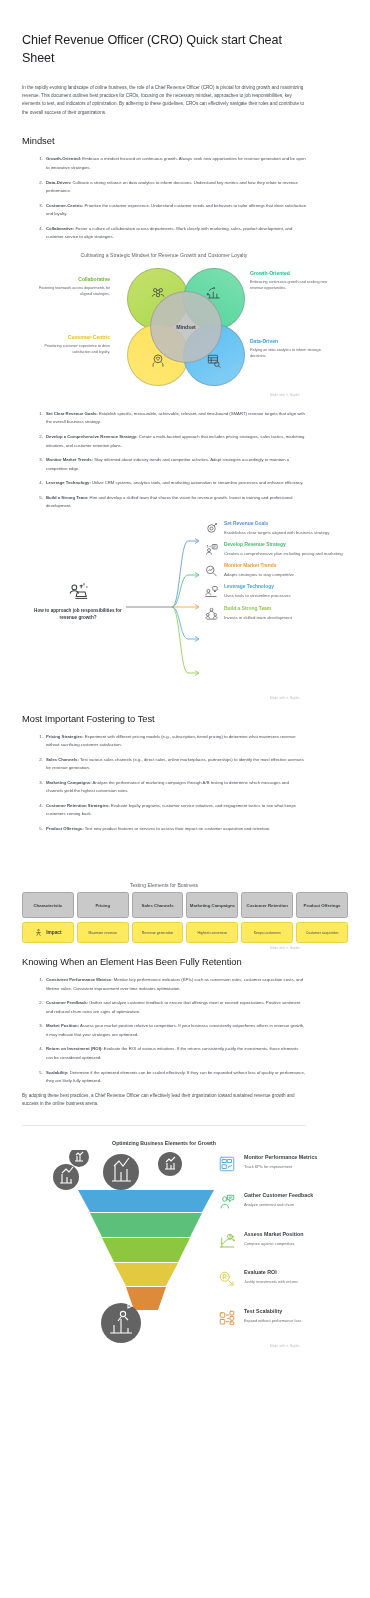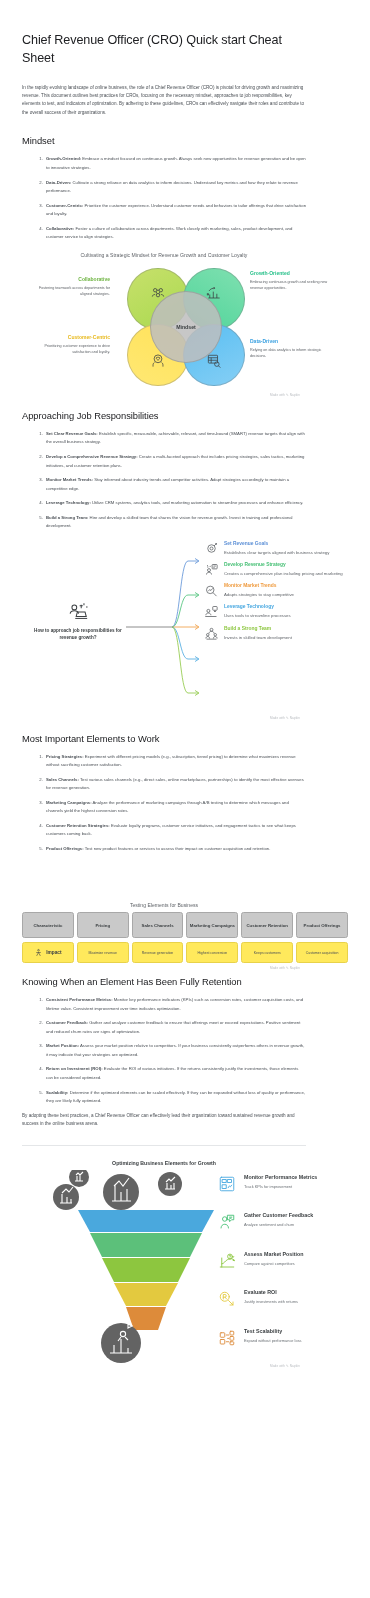--- a/index.html
+++ b/index.html
@@ -200,21 +200,20 @@
       </div>
     </div>
     <div class="napkin">
       <span>Made with</span>
       <span class="pen">✎</span>
       <span>Napkin</span>
     </div>
   </div>
 
   <div style="margin-top:13px;">
-    <h2 class="sec">Approaching Job Responsibilities</h2>
     <ol class="items" id="list-responsibilities">
         <li><span class="bold-lead">Set Clear Revenue Goals:</span><span> Establish specific, measurable, achievable, relevant, and time-bound (SMART) revenue targets that align with the overall business strategy.</span></li>
         <li><span class="bold-lead">Develop a Comprehensive Revenue Strategy:</span><span> Create a multi-faceted approach that includes pricing strategies, sales tactics, marketing initiatives, and customer retention plans.</span></li>
         <li><span class="bold-lead">Monitor Market Trends:</span><span> Stay informed about industry trends and competitor activities. Adapt strategies accordingly to maintain a competitive edge.</span></li>
         <li><span class="bold-lead">Leverage Technology:</span><span> Utilize CRM systems, analytics tools, and marketing automation to streamline processes and enhance efficiency.</span></li>
         <li><span class="bold-lead">Build a Strong Team:</span><span> Hire and develop a skilled team that shares the vision for revenue growth. Invest in training and professional development.</span></li>
       </ol>
   </div>
 
   <div style="margin-top:10px;">
@@ -300,21 +299,21 @@
         </div>
     </div>
     <div class="napkin">
       <span>Made with</span>
       <span class="pen">✎</span>
       <span>Napkin</span>
     </div>
   </div>
 
   <div style="margin-top:13px;">
-    <h2 class="sec">Most Important Elements to Work</h2>
+    <h2 class="sec">Most Important Fostering to Test</h2>
     <ol class="items" id="list-elements">
         <li><span class="bold-lead">Pricing Strategies:</span><span> Experiment with different pricing models (e.g., subscription, tiered pricing) to determine what maximizes revenue without sacrificing customer satisfaction.</span></li>
         <li><span class="bold-lead">Sales Channels:</span><span> Test various sales channels (e.g., direct sales, online marketplaces, partnerships) to identify the most effective avenues for revenue generation.</span></li>
         <li><span class="bold-lead">Marketing Campaigns:</span><span> Analyze the performance of marketing campaigns through A/B testing to determine which messages and channels yield the highest conversion rates.</span></li>
         <li><span class="bold-lead">Customer Retention Strategies:</span><span> Evaluate loyalty programs, customer service initiatives, and engagement tactics to see what keeps customers coming back.</span></li>
         <li><span class="bold-lead">Product Offerings:</span><span> Test new product features or services to assess their impact on customer acquisition and retention.</span></li>
       </ol>
   </div>
 
   <div style="margin-top:49px;">

